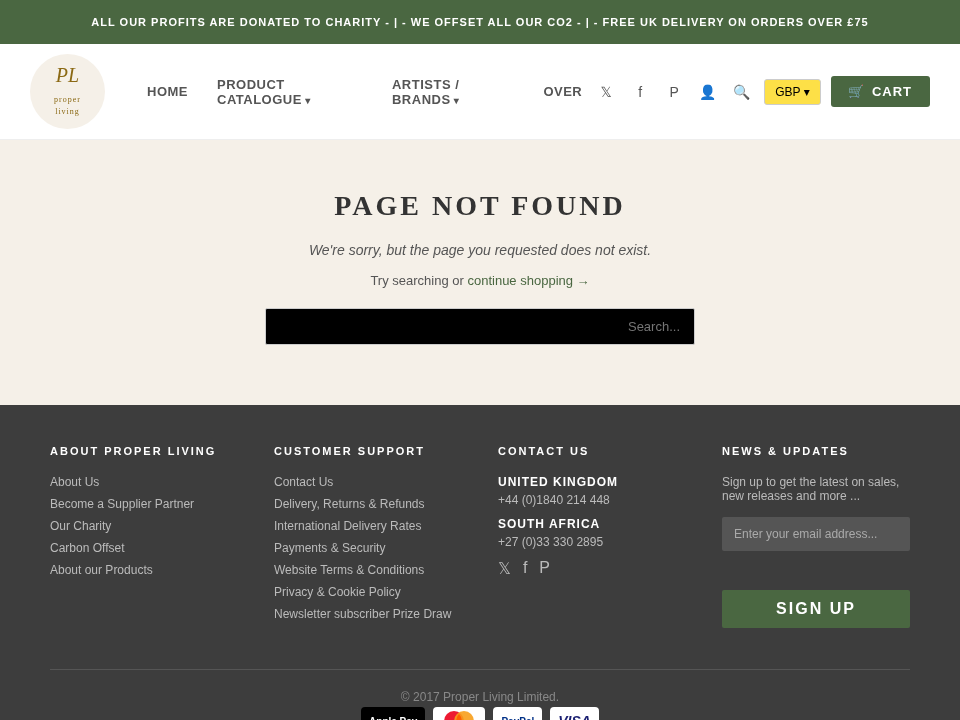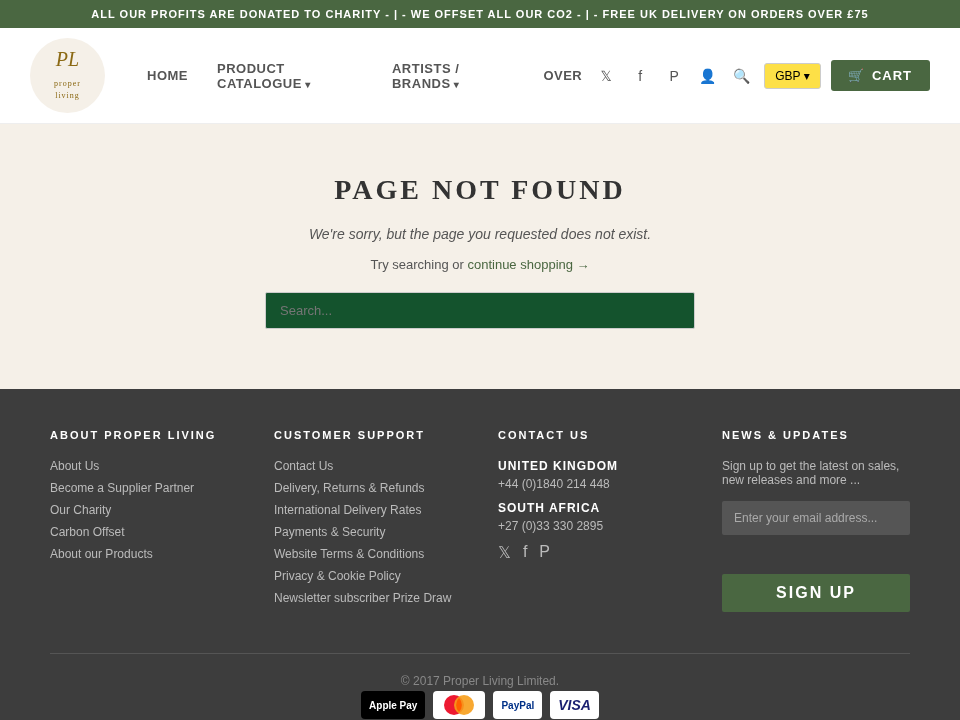--- a/index.html
+++ b/index.html
@@ -3,21 +3,21 @@
   <meta charset="utf-8">
   <style>
     * { margin: 0; padding: 0; box-sizing: border-box; }
     body { font-family: Arial, sans-serif; background: #f5f0e8; color: #333; font-size: 13px; }
 
     
     .top-banner {
       background: #4a6741;
       color: #fff;
       text-align: center;
-      padding: 8px;
+      padding: 16px;
       font-size: 11px;
       letter-spacing: 1px;
       font-weight: bold;
     }
 
     
     .header {
       background: #fff;
       display: flex;
       align-items: center;
@@ -113,25 +113,26 @@
       margin-bottom: 20px;
     }
     .search-prompt a {
       color: #4a6741;
       text-decoration: none;
     }
     .search-box {
       width: 430px;
       padding: 10px 14px;
       border: 1px solid #ccc;
-      background: #14532d;
+      background: #000000;
       font-size: 13px;
       color: #999;
       outline: none;
       border-radius: 2px;
+      text-align: right;
     }
 
     
     .footer {
       background: #3d3d3d;
       color: #ccc;
       padding: 40px 50px 30px;
     }
     .footer-grid {
       display: grid;

